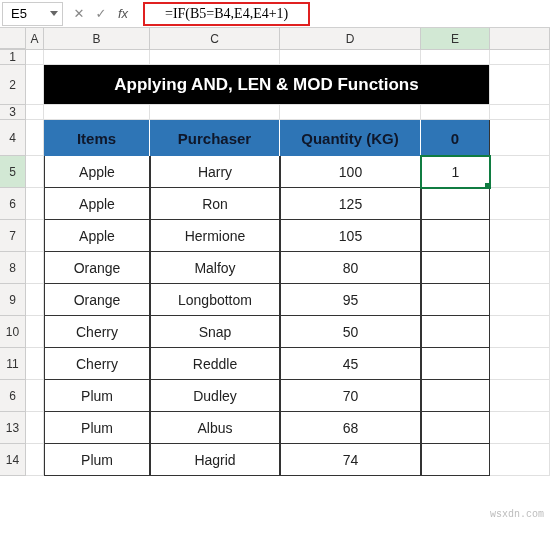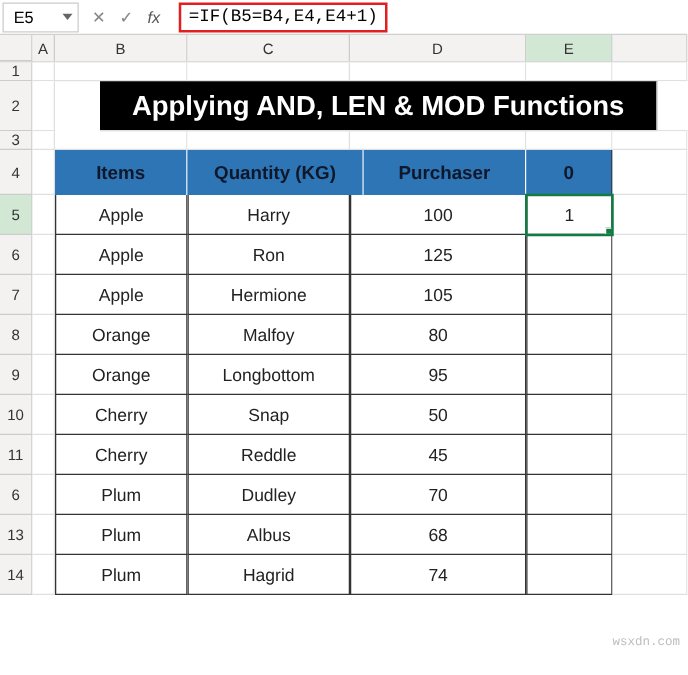--- a/index.html
+++ b/index.html
@@ -29,23 +29,23 @@
       justify-content: space-between;
       padding: 0 4px 0 8px;
       background: #fff;
     }
     .dd { width:0; height:0; border-left:4px solid transparent; border-right:4px solid transparent; border-top:5px solid #666; }
     .fb-btns { display:flex; align-items:center; gap:6px; padding:0 6px; color:#888; }
     .fb-btn { width:16px; text-align:center; cursor:pointer; font-size:13px; }
     .fx { font-style: italic; color:#555; }
     .formula-wrap {
       border: 2px solid #e02020;
-      padding: 2px 6px;
+      padding: 2px 20px;
       margin-left: 6px;
-      font-family: Liberation Mono, monospace;
+      font-family: Liberation Serif, serif;
       font-size: 14px;
       background:#fff;
       flex: 0 0 auto;
     }
     .grid-area { position:relative; }
     .col-headers { display:flex; height:22px; background:#f3f2f1; border-bottom:1px solid #ccc; }
     .row-hdr-corner { width:26px; border-right:1px solid #ccc; border-bottom:1px solid #ccc; background:#f3f2f1; display:flex; align-items:center; justify-content:center; }
     .col-header {
       border-right: 1px solid #ccc;
       display:flex; align-items:center; justify-content:center;
@@ -72,23 +72,22 @@
       overflow:hidden;
       white-space:nowrap;
     }
     .wA{width:18px;min-width:18px;}
     .wB{width:106px;min-width:106px;}
     .wC{width:130px;min-width:130px;}
     .wD{width:141px;min-width:141px;}
     .wE{width:69px;min-width:69px;}
     .wF{width:60px;min-width:60px;}
     .title-cell {
-      background:#000; color:#fff; font-weight:700; font-size:22px;
+      background:#000; color:#fff; font-weight:700; font-size:17px;
       text-align:center;
-      margin-left:36px;
     }
     .th-cell {
       background:#2e75b6; color:#0f172a; font-weight:700; font-size:15px;
       border-right:1px solid #fff; border-bottom:none;
     }
     .data-cell {
       border:1px solid #333;
       border-top:none;
       font-size:14px;
     }
@@ -171,22 +170,22 @@
       <div class="cell wC"></div>
       <div class="cell wD"></div>
       <div class="cell wE"></div>
       <div class="cell wF"></div>
     </div>
 
     <div class="g-row" style="height:36px">
       <div class="row-header">4</div>
       <div class="cell wA"></div>
       <div class="cell th-cell wB">Items</div>
+      <div class="cell th-cell wC">Purchaser</div>
       <div class="cell th-cell wD">Quantity (KG)</div>
-      <div class="cell th-cell wC">Purchaser</div>
       <div class="cell th-cell wE" style="border-right:1px solid #333">0</div>
       <div class="cell wF"></div>
     </div>
 
     <div class="g-row">
       <div class="row-header hdr-active">5</div>
       <div class="cell wA"></div>
       <div class="cell data-cell data-left wB">Apple</div>
       <div class="cell data-cell wC">Harry</div>
       <div class="cell data-cell wD">100</div>

